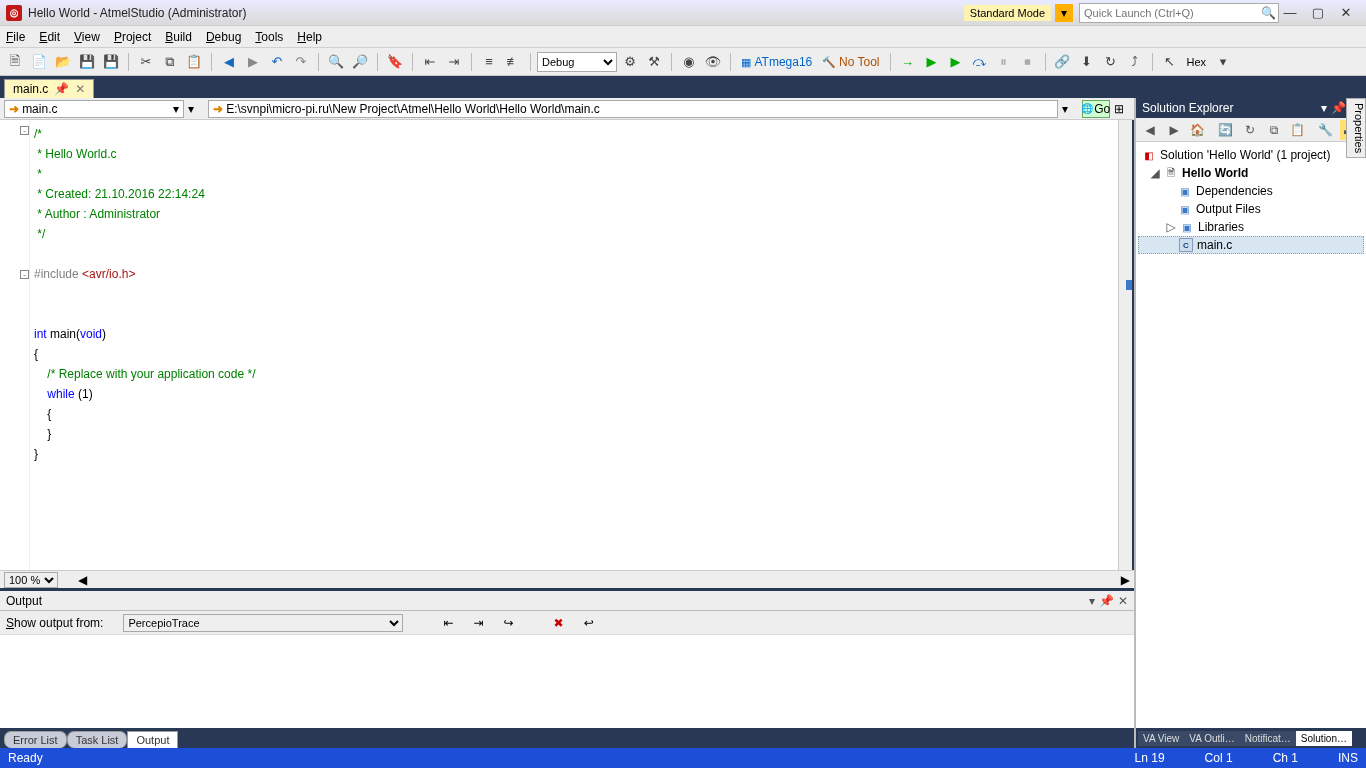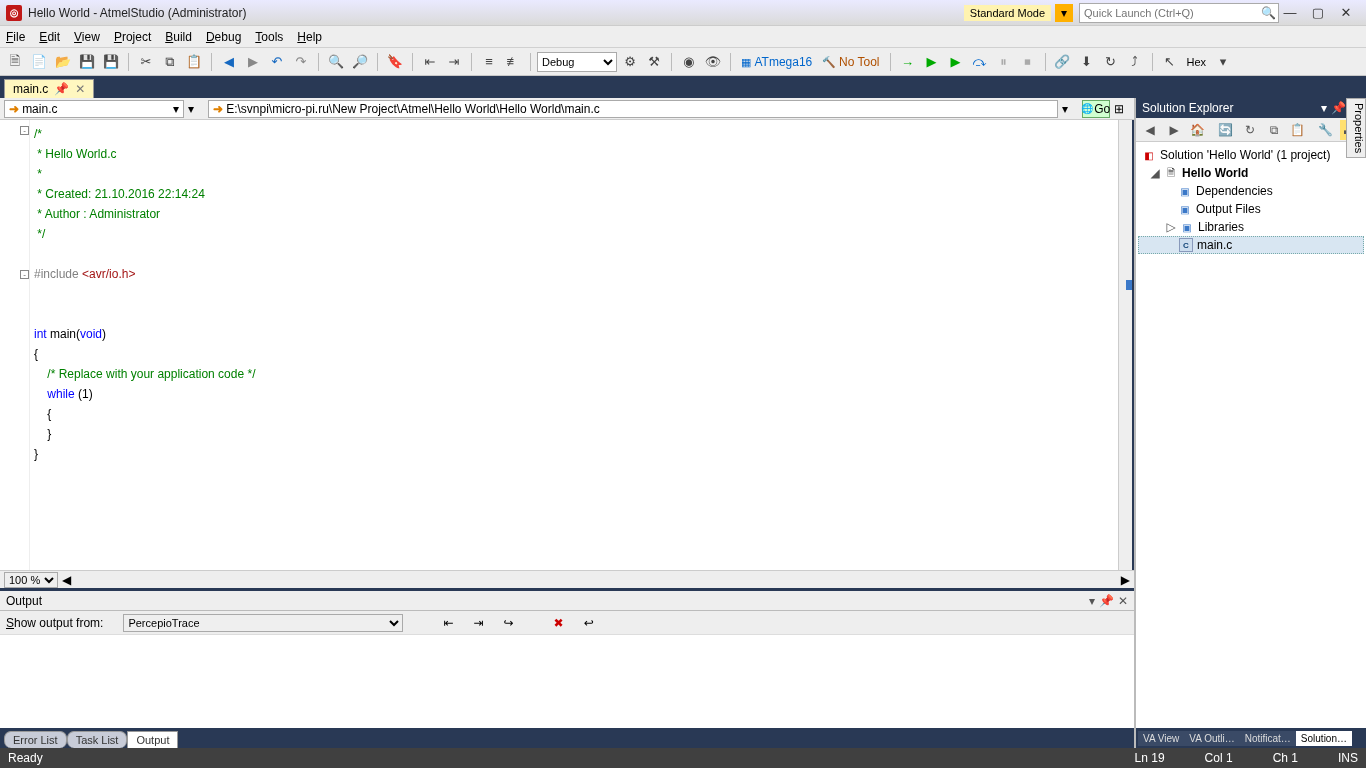--- a/index.html
+++ b/index.html
@@ -31,21 +31,21 @@
 .navbar .path { flex:1; height:18px; border:1px solid #aaa; background:#fff; display:flex; align-items:center; padding:0 4px; font-size:11px; overflow:hidden;}
 .navbar .go { width:28px; height:18px; background:#d0ffd0; border:1px solid #6a6; display:flex;align-items:center;justify-content:center;font-size:10px;cursor:pointer;}
 .code-area { flex:1; background:#fff; position:relative; overflow:hidden; border-right:2px solid #293955;}
 .gutter { position:absolute; left:0; top:0; bottom:0; width:30px; background:#fff; border-right:1px solid #eee;}
 .code { position:absolute; left:34px; top:4px; right:6px; font-family:Consolas,monospace; font-size:13px; line-height:20px; white-space:pre; color:#000;}
 .code .c-comment { color:#008000; }
 .code .c-keyword { color:#0000ff; }
 .code .c-directive { color:#808080; }
 .code .c-include { color:#a31515; }
 .fold { position:absolute; left:20px; width:9px; height:9px; border:1px solid #888; background:#fff; font-size:8px; line-height:7px; text-align:center; color:#555; cursor:pointer;}
-.zoombar { height:18px; background:#eee; border-top:1px solid #ccc; display:flex; align-items:center; padding:0 4px; font-size:11px;}
+.zoombar { height:18px; background:#eee; border-top:1px solid #ccc; display:flex; align-items:center; padding:0 4px; font-size:11px;gap:16px;}
 .zoombar select { height:16px; font-size:11px; border:1px solid #aaa;}
 .output-panel { height:160px; border-top:3px solid #293955; display:flex; flex-direction:column;}
 .panel-title { height:20px; background:#eee; border-bottom:1px solid #bbb; display:flex; align-items:center; padding:0 6px; font-size:11px;}
 .panel-title .right { margin-left:auto; display:flex; gap:4px;}
 .panel-title .right span{cursor:pointer;color:#555;}
 .output-toolbar { height:24px; background:#eee; display:flex; align-items:center; padding:0 6px; gap:20px; font-size:11px; border-bottom:1px solid #ddd;}
 .output-toolbar select { width:280px; height:18px; font-size:11px; border:1px solid #aaa;}
 .output-body { flex:1; background:#fff;}
 .output-tabs { height:20px; background:#293955; display:flex; align-items:flex-end; padding:0 4px; gap:0;}
 .output-tabs .tab { padding:2px 8px; font-size:11px; color:#333; background:#ddd; border:1px solid #999; border-bottom:none; cursor:pointer;}
@@ -60,21 +60,21 @@
 .se-search input { width:100%; height:18px; border:1px solid #aaa; padding:0 4px; font-size:11px;}
 .se-tree { flex:1; background:#fff; padding:4px 2px; font-size:11px; overflow:auto;}
 .se-tree .node { display:flex; align-items:center; height:18px; padding-left:4px; gap:4px; cursor:pointer;}
 .se-tree .node.sel { background:#d8e6f2; border:1px dotted #7aa;}
 .se-tree .ic { width:14px; height:14px; display:inline-flex;align-items:center;justify-content:center;font-size:10px;}
 .se-tree .exp { width:10px; text-align:center; color:#555;}
 .se-tabs { height:20px; background:#293955; display:flex; align-items:center; padding:0 2px;}
 .se-tabs .t { padding:2px 5px; font-size:10px; color:#ddd; cursor:pointer; background:#3a4a66;}
 .se-tabs .t.active { background:#fff; color:#000;}
 .prop-tab { position:absolute; right:0; top:98px; width:20px; height:60px; background:#eee; border:1px solid #aaa; writing-mode:vertical-rl; text-align:center; font-size:11px; cursor:pointer; z-index:5;}
-.statusbar { position:absolute; left:0; right:0; bottom:0; height:20px; background:#404040; color:#fff; display:flex; align-items:center; padding:0 8px; font-size:11px;}
+.statusbar { position:absolute; left:0; right:0; bottom:0; height:20px; background:#1d4ed8; color:#fff; display:flex; align-items:center; padding:0 8px; font-size:11px;}
 .statusbar .cell { margin-left:40px;}
 .statusbar .spacer { flex:1;}
 .arrow-icon{color:#e08000;font-weight:bold;}
 </style>
 </head>
 <body>
 
 <div class="titlebar">
   <div class="app-icon">◎</div>
   <div class="title">Hello World - AtmelStudio (Administrator)</div>

